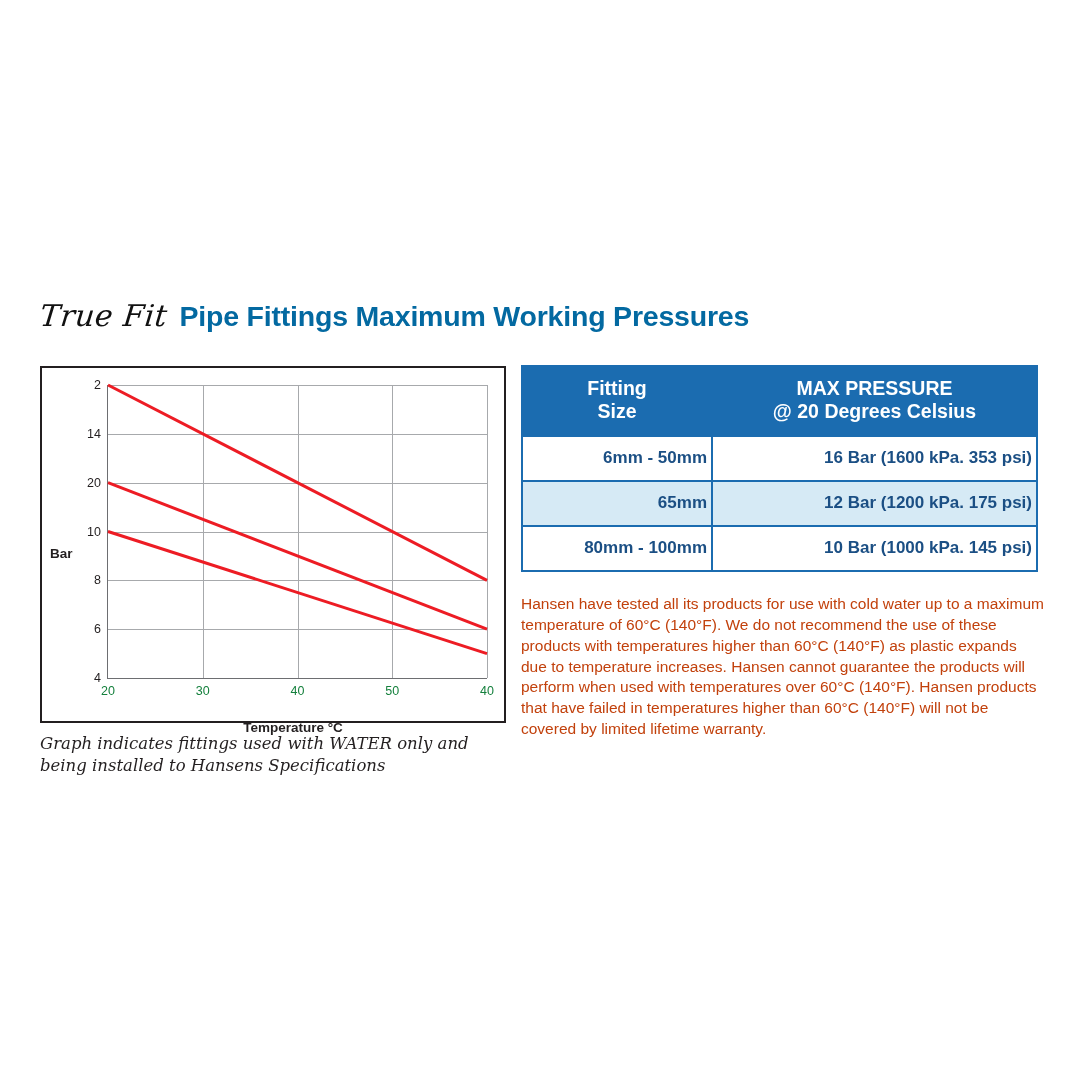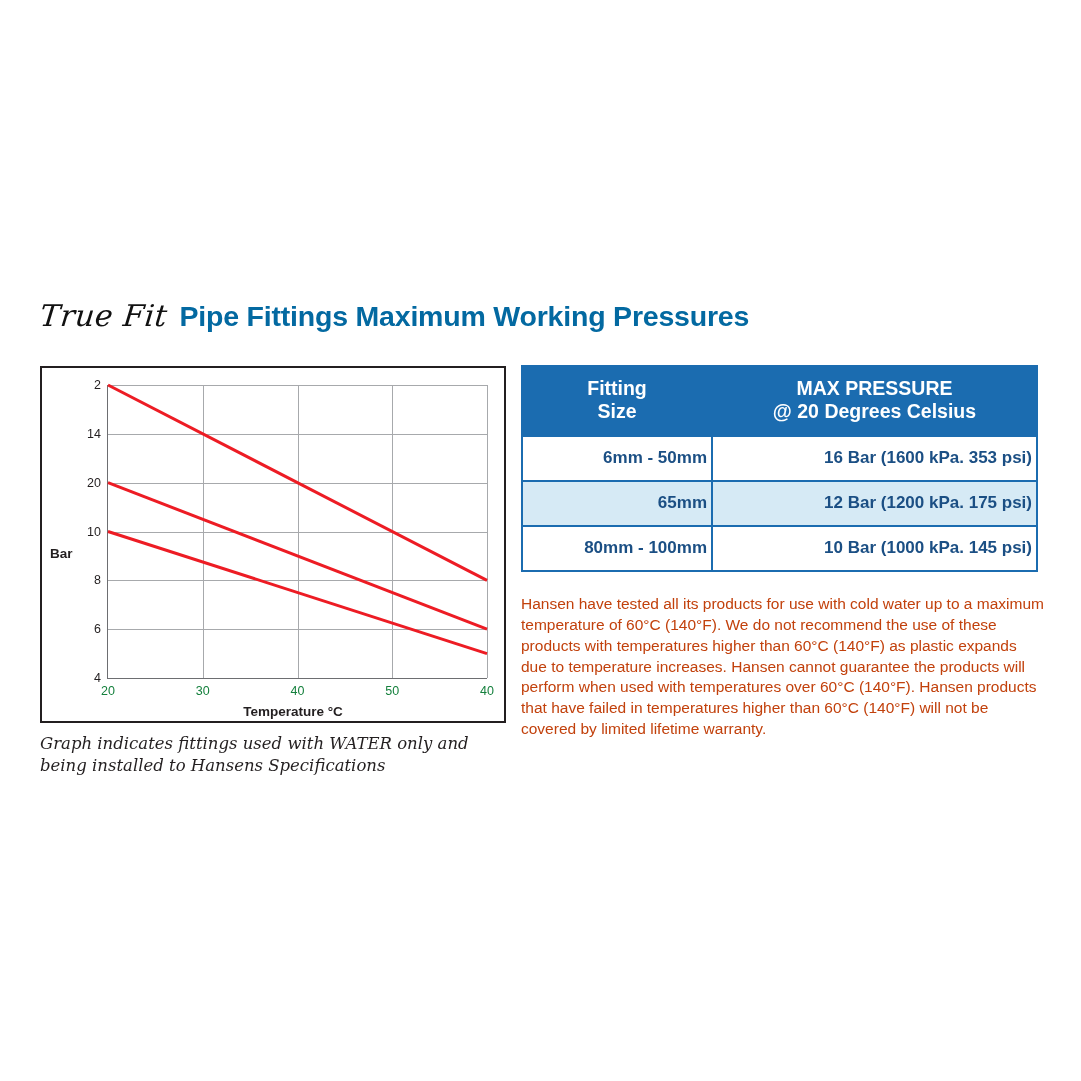--- a/index.html
+++ b/index.html
@@ -101,21 +101,21 @@
     left: 8px;
     top: 178px;
     font-size: 13.5px;
     font-weight: bold;
     color: #231f20;
   }
   .axis-title-x {
     position: absolute;
     left: 0;
     right: 0;
-    top: 336px;
+    top: 352px;
     text-align: center;
     font-size: 13.5px;
     font-weight: bold;
     color: #231f20;
     padding-left: 40px;
   }
   .series-svg {
     position: absolute;
     left: 0;
     top: 0;

